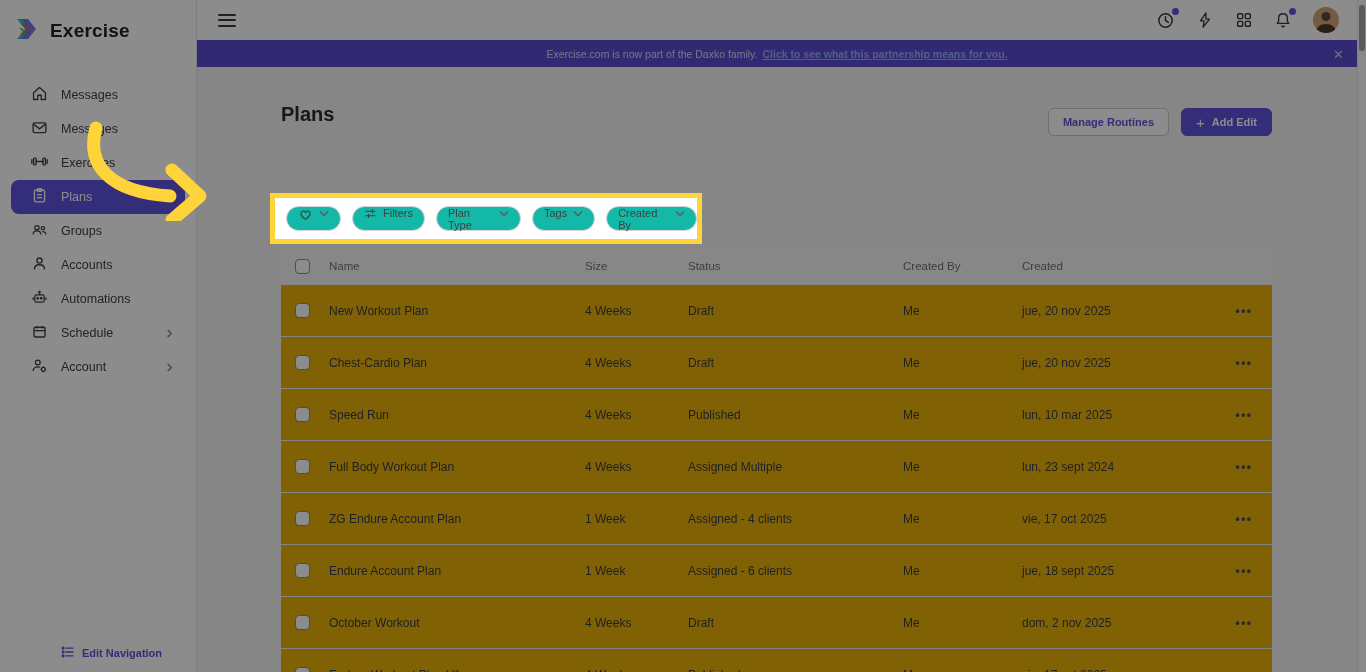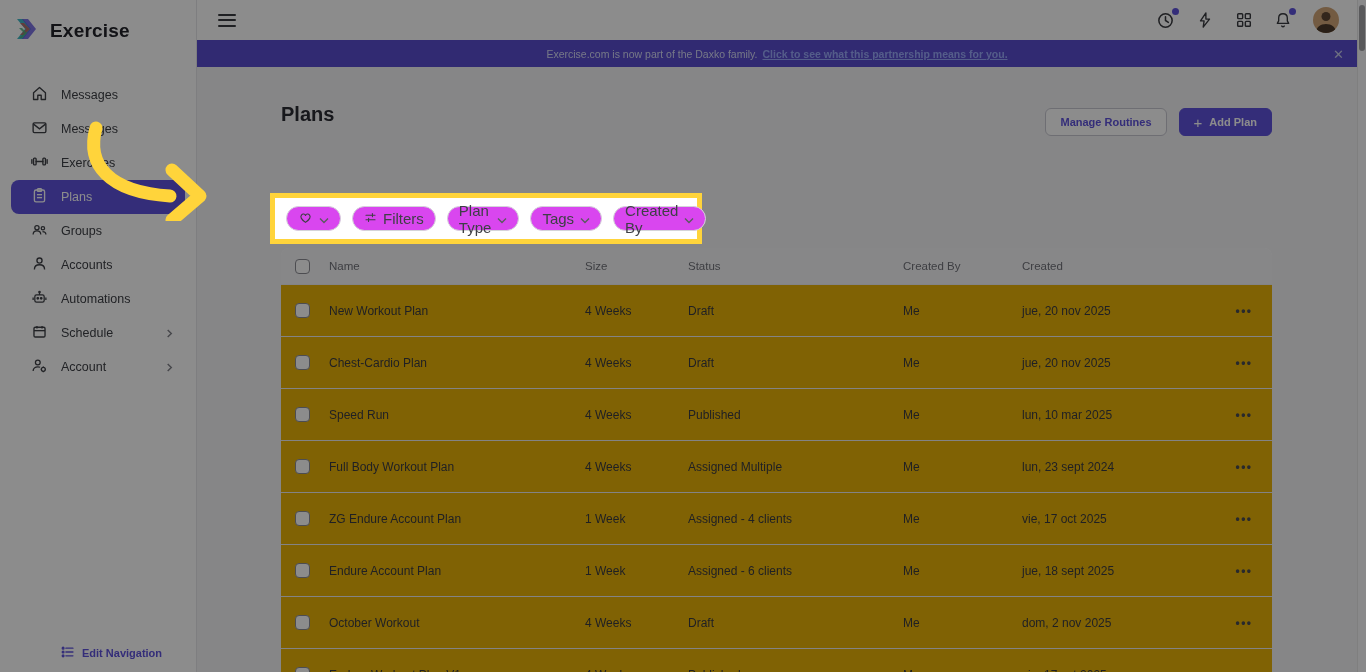--- a/index.html
+++ b/index.html
@@ -64,22 +64,22 @@
   
   .scrollbar { position:absolute; right:0; top:0; bottom:0; width:9px; background:#FAFAFB;
                border-left:1px solid #E8E8E8; z-index:6; }
   .scroll-thumb { position:absolute; top:5px; left:1px; width:6px; height:46px; background:#A3A3A7; border-radius:3px; }
 
   
   .dim { position:absolute; inset:0; background:rgba(0,0,0,0.45); z-index:40; }
   .highlight-box { position:absolute; left:270px; top:193px; width:432px; height:51px; z-index:50;
                    background:#FFFFFF; border:5px solid #FFD43B; display:flex; align-items:center;
                    gap:11px; padding-left:11px; }
-  .chip { height:25px; border:1px solid #D4D4D9; border-radius:999px; background:#d946ef;
-          display:flex; align-items:center; gap:6px; padding:0 11px; font-size:15px; color:#3E3F45; cursor:pointer; }
+  .chip { height:25px; border:1px solid #D4D4D9; border-radius:999px; background:#14b8a6;
+          display:flex; align-items:flex-start; gap:6px; padding:0 11px; font-size:11px; color:#3E3F45; cursor:pointer; }
   .arrow-svg { position:absolute; left:78px; top:116px; z-index:60; pointer-events:none; }
 </style>
 </head>
 <body>
 
 <div class="sidebar">
   <div class="logo-row">
     <span>
       <svg width="26" height="26" viewBox="0 0 26 26">
         <polygon points="1,3 9,13 1,23 7,23 15,13 7,3" fill="#2FB4C4" opacity="0.9"></polygon>
@@ -251,21 +251,21 @@
 
   <div class="content">
     <div class="page-title">Plans</div>
 
     <div class="top-buttons">
       <button class="btn btn-outline">
         <span>Manage Routines</span>
       </button>
       <button class="btn btn-primary">
         <span class="btn-plus">+</span>
-        <span>Add Plan</span>
+        <span>Add Edit</span>
       </button>
     </div>
 
 
     <div class="table">
       <div class="t-grid t-header">
         <span class="cb"></span>
         <span>Name</span>
         <span>Size</span>
         <span>Status</span>

